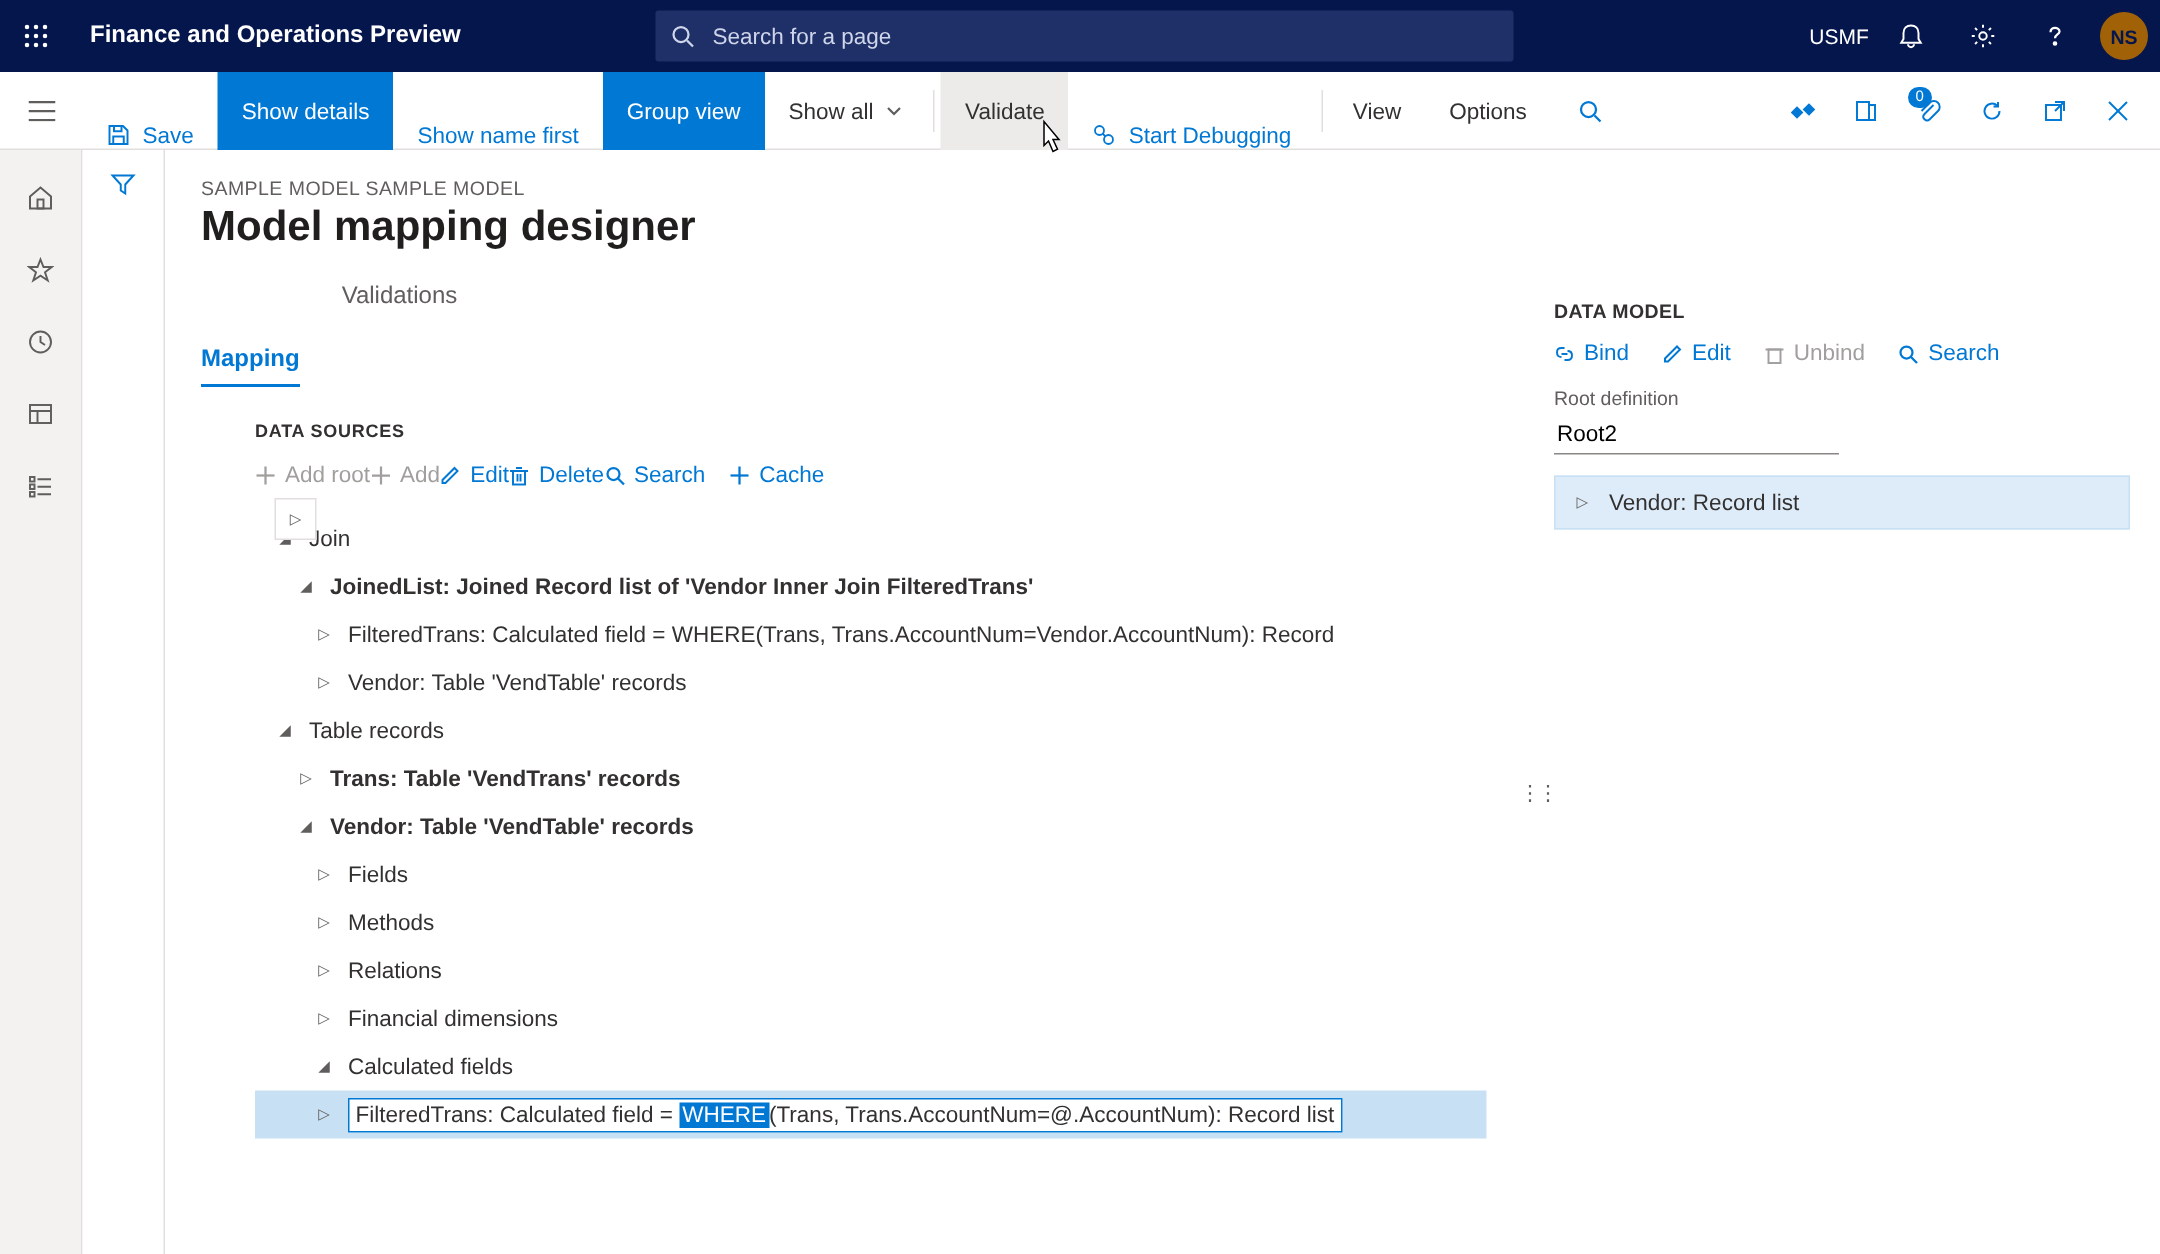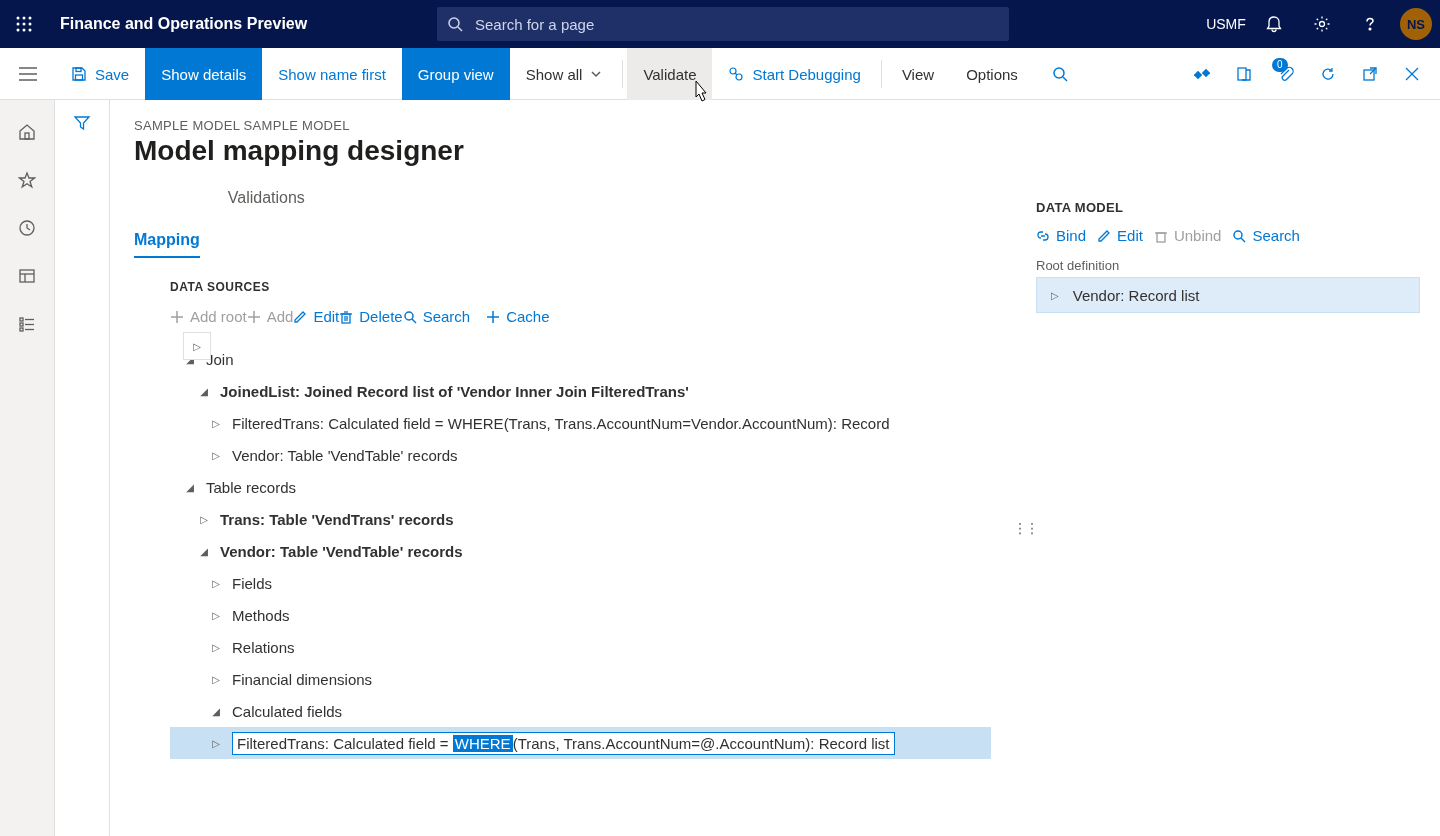--- a/index.html
+++ b/index.html
@@ -110,21 +110,21 @@
     gap: 8px;
     cursor: pointer;
     font-size: 15px;
     border-right: none;
     white-space: nowrap;
   }
   .cmdbar .cmd.blue-bg {
     background: #0078d4;
     color: #fff;
   }
-  .cmdbar .cmd.link { color: #0078d4; }
+  .cmdbar .cmd.link { color: #0078d4; margin-top: 16px; }
   .cmdbar .cmd.plain { color: #323130; }
   .cmdbar .cmd.hover { background: #ecebe9; }
   .cmdbar .sep {
     width: 1px;
     background: #e1dfdd;
     height: 28px;
     align-self: center;
     margin: 0 4px;
   }
   .cmdbar .right-icons {
@@ -338,21 +338,21 @@
     margin-top: 82px;
   }
   .dm-header {
     font-size: 13px;
     font-weight: 700;
     letter-spacing: 0.3px;
     margin-bottom: 12px;
   }
   .dm-toolbar {
     display: flex;
-    gap: 11px;
+    gap: 22px;
     margin-bottom: 14px;
     align-items: center;
   }
   .dm-toolbar .tool {
     display: flex;
     align-items: center;
     gap: 6px;
     font-size: 15px;
     cursor: pointer;
   }
@@ -741,20 +741,21 @@
         </div>
         <div class="tool link">
           <svg width="14" height="14" viewBox="0 0 14 14" fill="none" stroke="#0078d4" stroke-width="1.5">
               <circle cx="6" cy="6" r="4"></circle>
               <line x1="9" y1="9" x2="13" y2="13"></line>
             </svg>
           <span>Search</span>
         </div>
       </div>
       <div class="dm-label">Root definition</div>
+      <input class="dm-input" value="Root2" style="">
       <div class="dm-row">
         <span class="arrow" style="font-size:10px;color:#605e5c;">▷</span>
         <span>Vendor: Record list</span>
       </div>
     </div>
   </div>
 
   <div class="collapse-handle">
     <span style="font-size:10px;">▷</span>
   </div>

